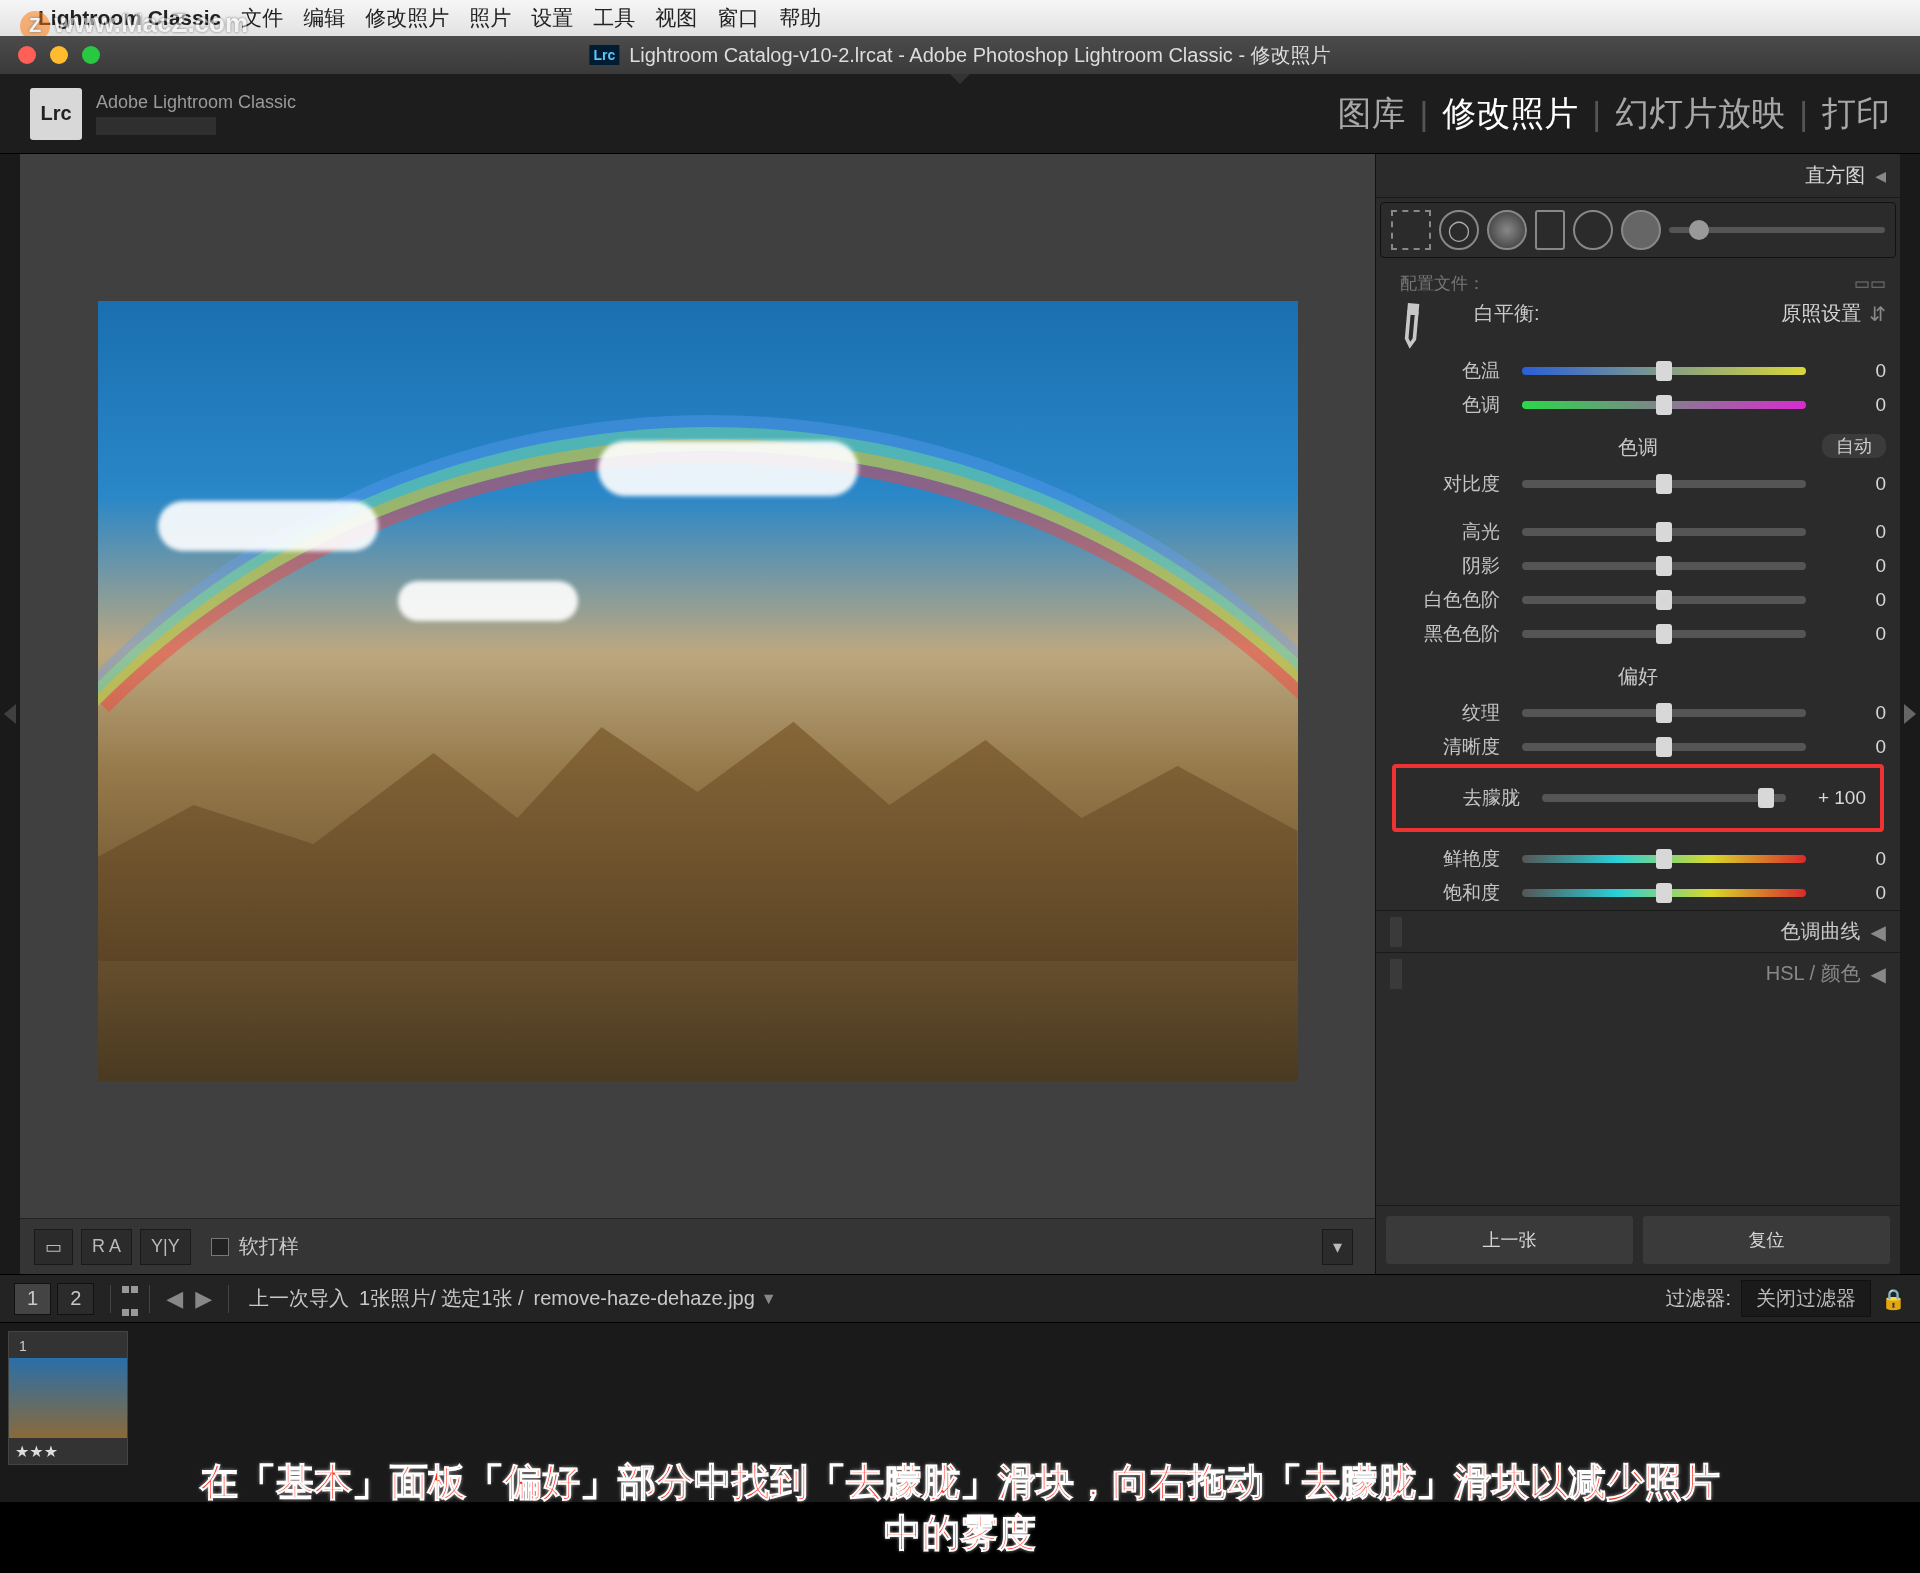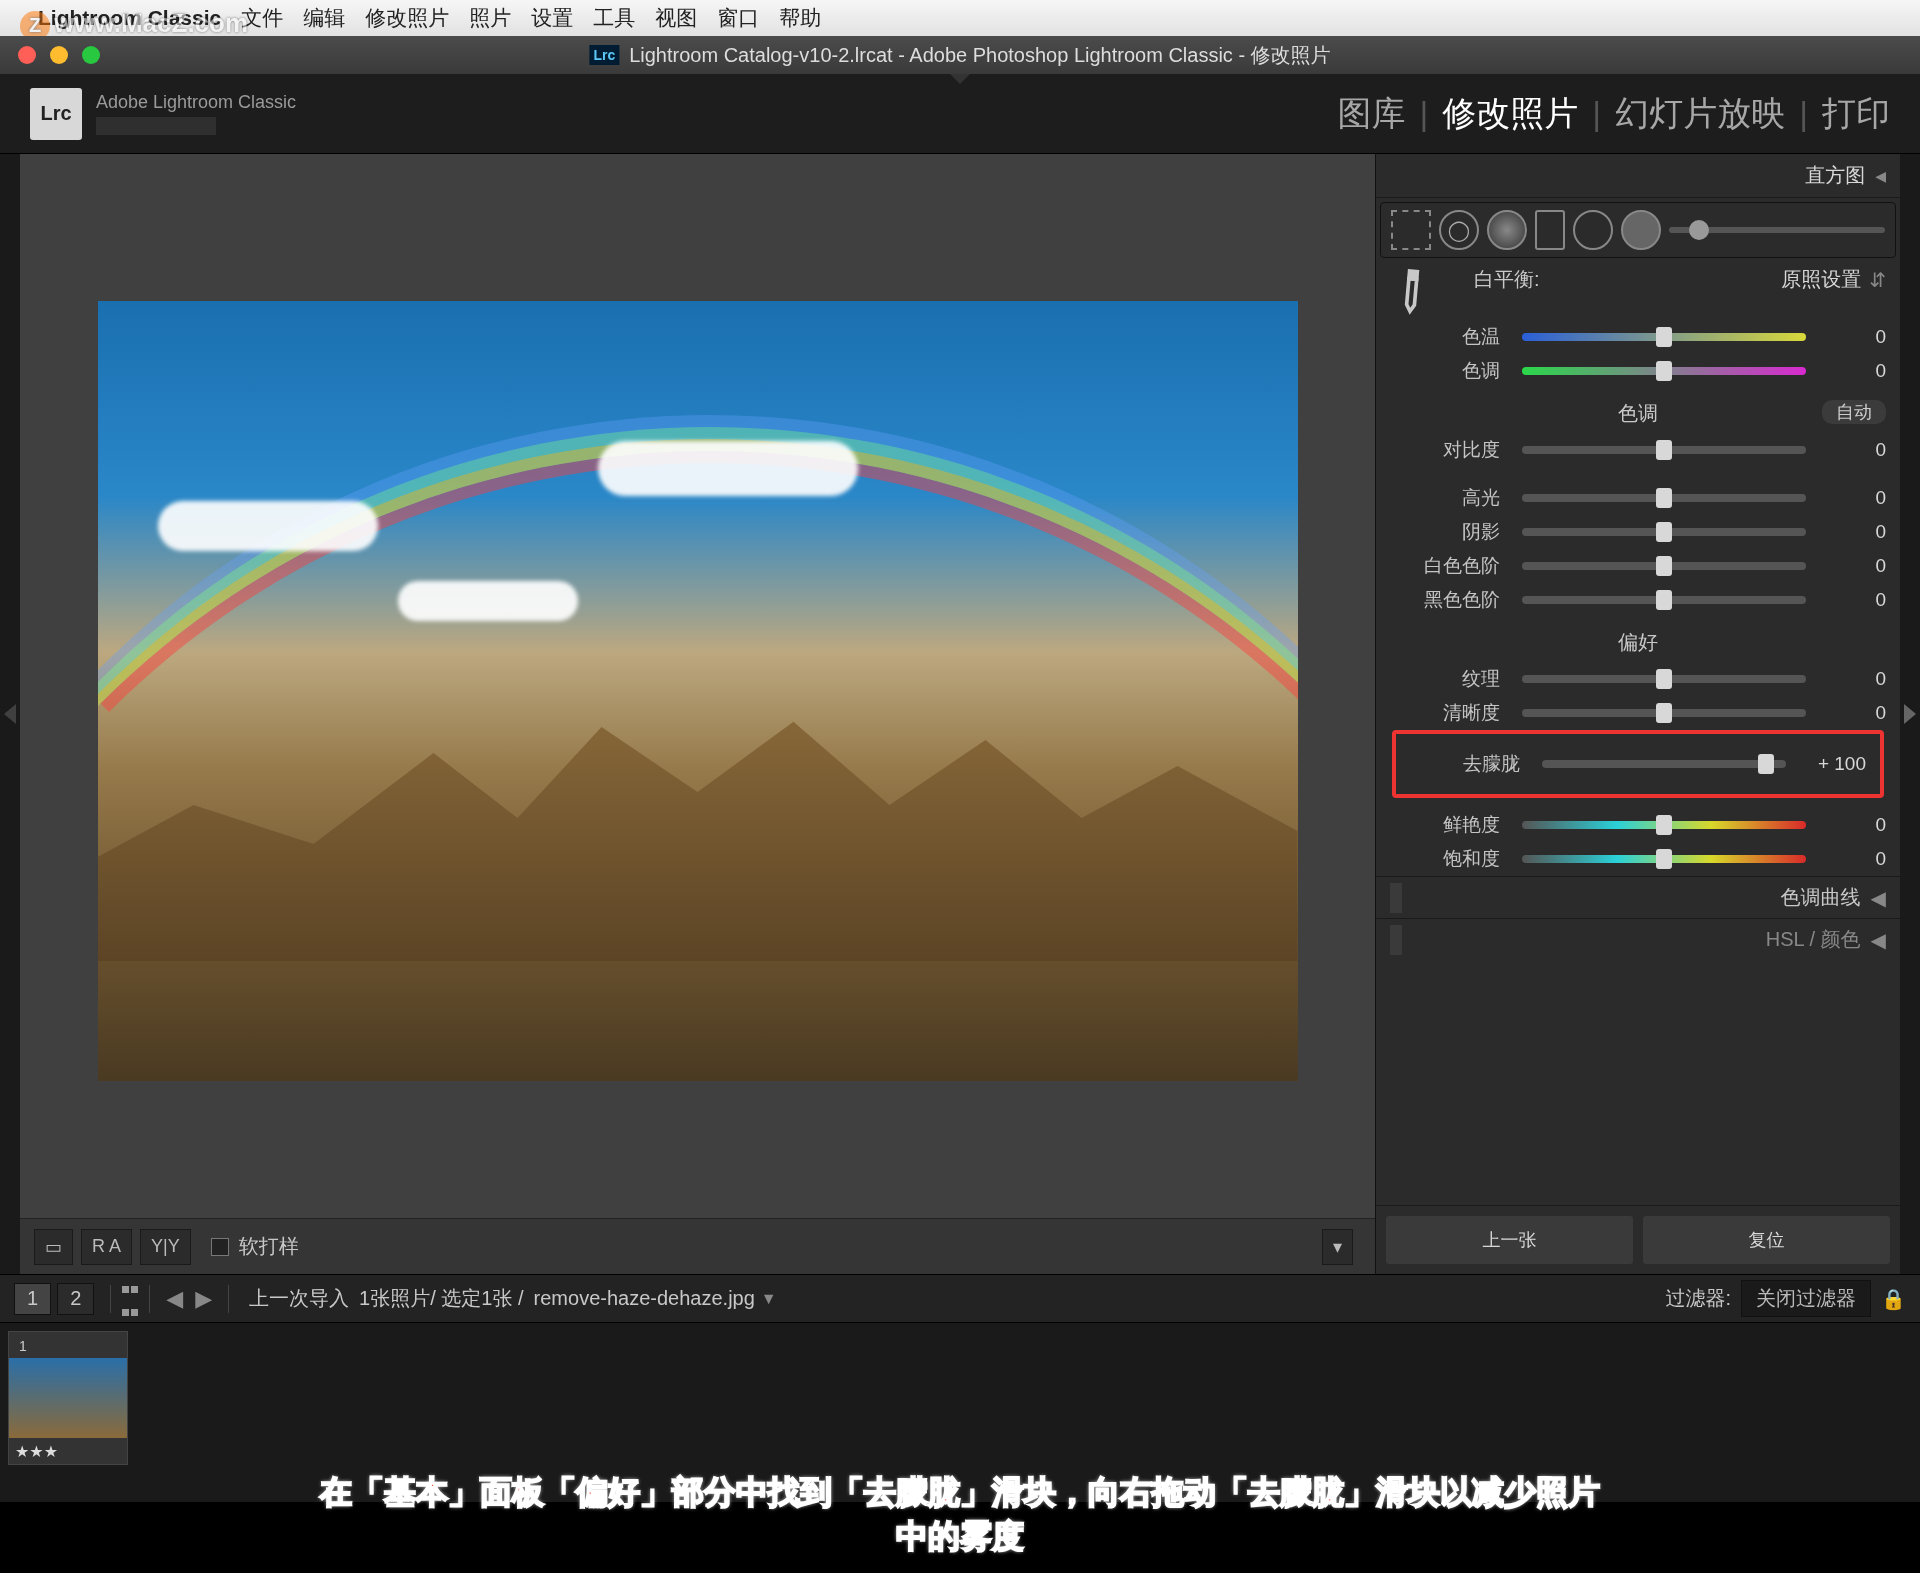--- a/index.html
+++ b/index.html
@@ -104,21 +104,21 @@
 
 
 #thumb-row{height:180px;background:#1a1a1a;border-top:1px solid #000;display:flex;align-items:flex-start;padding:8px;position:relative}
 .thumb{width:120px;background:#2a2a2a;border:1px solid #444;margin-right:8px}
 .thumb .img{height:80px;background:linear-gradient(180deg,#2a6fa8,#8a6a3a)}
 .thumb .meta{height:26px;background:#333;color:#ddd;font-size:16px;padding-left:6px;display:flex;align-items:center}
 .thumb .idx{position:absolute;color:#ccc;font-size:14px;margin:2px 0 0 4px}
 
 
 #caption{position:absolute;left:0;right:0;bottom:14px;display:flex;flex-direction:column;align-items:center;pointer-events:none}
-#caption .line{font-size:32px;font-weight:700;color:#ff2a1a;-webkit-text-stroke:2px #fff;text-shadow:0 0 4px #fff}
+#caption .line{font-size:38px;font-weight:400;color:#ff2a1a;-webkit-text-stroke:2px #fff;text-shadow:0 0 4px #fff}
 
 .right-flipper{width:20px;display:flex;align-items:center;justify-content:center;background:#1a1a1a}
 
 .watermark{position:absolute;left:20px;top:8px;color:#fff;font-size:26px;opacity:.5;font-weight:600;pointer-events:none;text-shadow:0 0 3px #000}
 .watermark .z{display:inline-flex;width:30px;height:30px;background:#ff7300;color:#fff;border-radius:50%;align-items:center;justify-content:center;font-size:20px;margin-right:4px}
 </style>
 </head>
 <body>
 
 <div class="watermark"><span class="z">Z</span><span>www.MacZ.com</span></div>
@@ -214,20 +214,24 @@
       <div class="ts-item" style="background:radial-gradient(#888,#333)"></div>
       <div class="ts-rect"></div>
       <div class="ts-item"></div>
       <div class="ts-item" style="background:#666"></div>
       <div class="ts-slider">
           <div class="knob"></div>
         </div>
     </div>
 
     <div class="panel-body">
+      <div class="row" style="color:#777;font-size:17px">
+        <span style="margin-left:10px">配置文件：</span>
+        <span style="margin-left:auto;color:#777">▭▭</span>
+      </div>
 
       <div class="wb-row">
         <svg class="eyedrop" viewBox="0 0 24 24" fill="none" stroke="#c8c8c8" stroke-width="2">
             <path d="M3 21l4-1 10-10-3-3L4 17l-1 4z"></path>
             <path d="M14 7l3 3 3-3-3-3-3 3z" fill="#c8c8c8"></path>
           </svg>
         <span class="wb-label">白平衡:</span>
         <span class="wb-select">
             <span>原照设置</span>
             <span style="color:#888">⇵</span>

